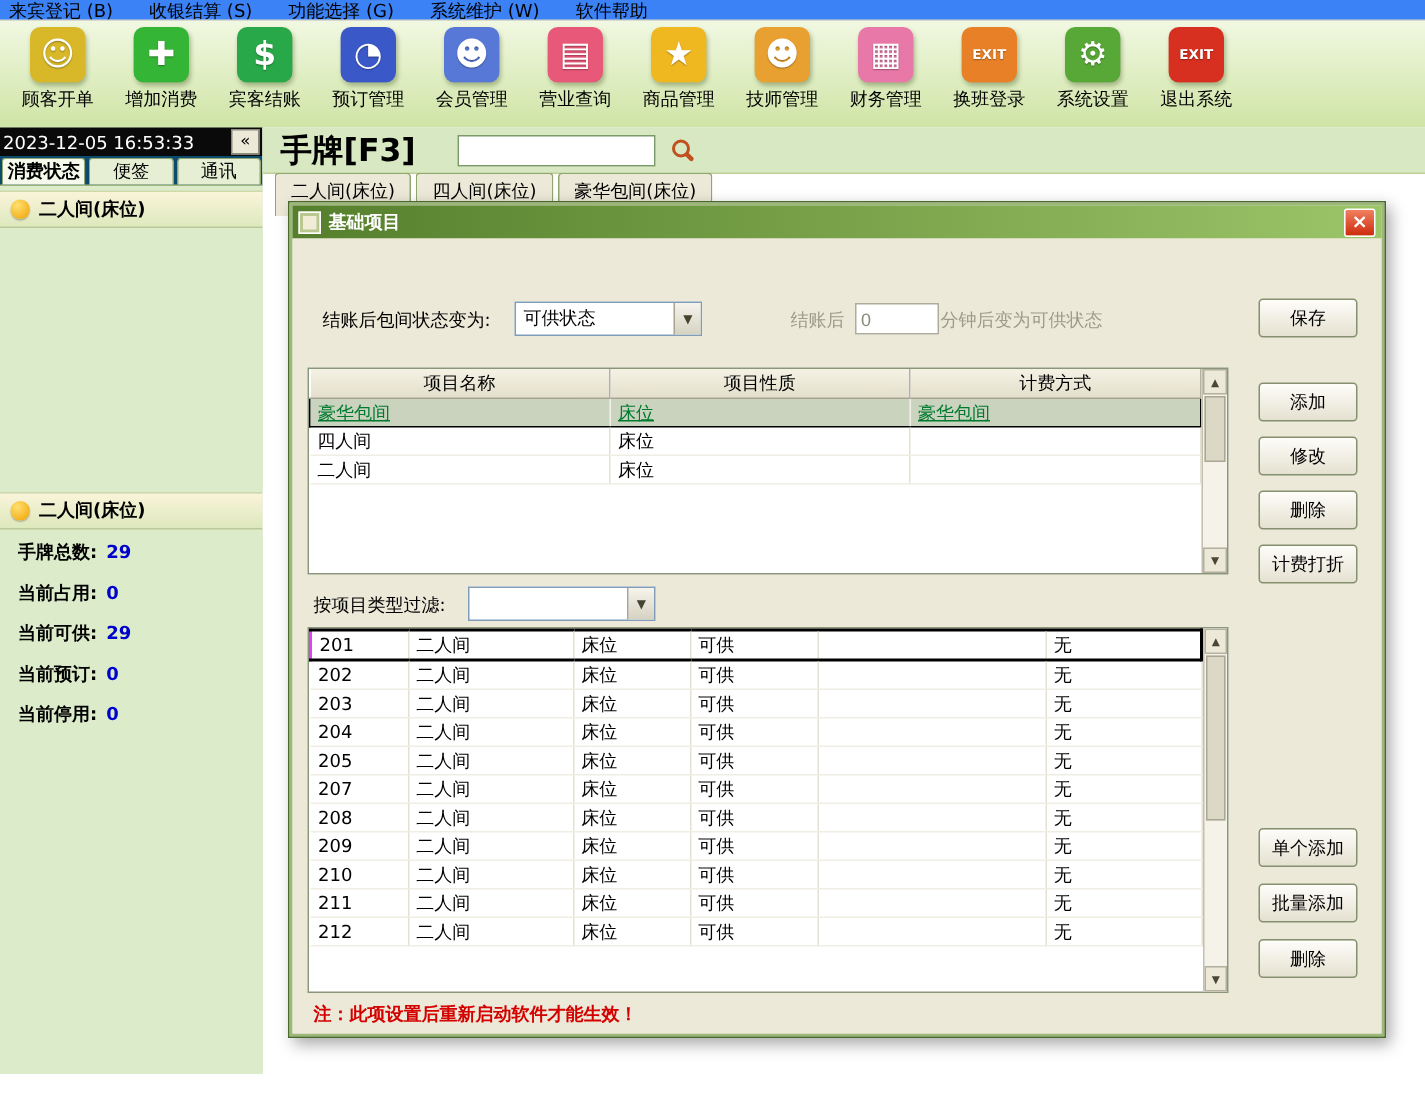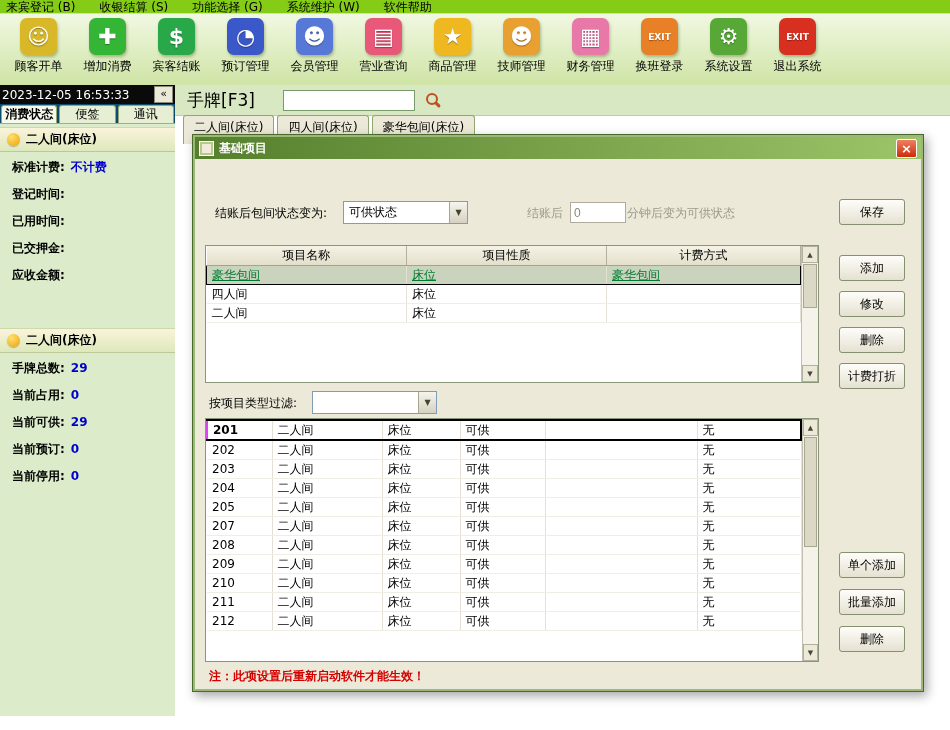--- a/index.html
+++ b/index.html
@@ -1,20 +1,20 @@
 <!DOCTYPE html>
 <html><head>
 <meta charset="utf-8">
 <style>
   html,body{margin:0;padding:0;}
   body{font-family:"DejaVu Sans","Liberation Sans",sans-serif;font-size:12px;color:#000;background:#fff;}
   .app{position:relative;width:950px;height:730px;overflow:hidden;background:#fff;}
 
   
-  .menubar{position:absolute;top:0;left:0;right:0;height:13px;background:#84cc16;border-bottom:1px solid #d8d8cc;display:flex;gap:24px;padding:0 6px;overflow:hidden;}
+  .menubar{position:absolute;top:0;left:0;right:0;height:13px;background:#3b82f6;border-bottom:1px solid #d8d8cc;display:flex;gap:24px;padding:0 6px;overflow:hidden;}
   .menu-item{font-size:12px;line-height:15px;white-space:nowrap;cursor:default;}
 
   
   .toolbar{position:absolute;top:14px;left:0;right:0;height:71px;background:linear-gradient(#f1f8e2,#cde3a2);border-bottom:2px solid #98b468;display:flex;align-items:flex-start;padding:4px 0 0 4px;}
   .tool{width:69px;display:flex;flex-direction:column;align-items:center;row-gap:3px;cursor:pointer;}
   .tool-icon{width:37px;height:37px;border-radius:7px;color:#fff;display:flex;align-items:center;justify-content:center;font-weight:bold;box-shadow:1px 2px 3px rgba(60,80,30,.35);text-shadow:0 1px 1px rgba(0,0,0,.35);}
   .tool-label{font-size:12px;white-space:nowrap;}
 
   
   .sidebar{position:absolute;top:85px;left:0;width:175px;bottom:14px;background:#dcecca;border-right:1px solid #a8c080;}
@@ -26,21 +26,21 @@
   .section-header{position:absolute;left:0;right:0;height:23px;background:linear-gradient(#faf4da,#dde8bc);border-top:1px solid #cdd8ab;border-bottom:1px solid #bcc898;display:flex;align-items:center;gap:6px;padding:0 7px;font-weight:bold;}
   .orb{width:13px;height:13px;border-radius:50%;background:radial-gradient(circle at 35% 30%,#ffe070,#f0a000);box-shadow:0 1px 1px rgba(0,0,0,.25);}
   .fields{position:absolute;left:0;right:0;display:flex;flex-direction:column;row-gap:14px;padding:10px 12px;}
   .field{display:flex;gap:6px;line-height:13px;}
   .flabel{font-weight:bold;}
   .fvalue{color:#0000cc;font-weight:bold;}
 
   
   .main{position:absolute;left:175px;top:85px;right:0;bottom:0;background:#fff;}
   .main-header{position:absolute;top:0;left:0;right:0;height:30px;background:#d8e8c2;border-bottom:1px solid #bcd098;display:flex;align-items:center;gap:10px;padding:0 12px;}
-  .main-title{font-size:17px;font-weight:normal;}
+  .main-title{font-size:21px;font-weight:bold;}
   .search-box{width:124px;height:19px;background:#fff;border:1px solid #7a9a6a;outline:none;font-size:12px;padding:0 3px;margin-left:18px;}
   .mag{position:relative;width:16px;height:16px;cursor:pointer;}
   .mag::before{content:'';position:absolute;width:8px;height:8px;border:2px solid #c05020;border-radius:50%;left:1px;top:1px;}
   .mag::after{content:'';position:absolute;width:7px;height:3px;background:#c05020;transform:rotate(45deg);left:9px;top:11px;border-radius:2px;}
   .room-tabs{position:absolute;top:30px;left:8px;display:flex;gap:3px;}
   .room-tab{border:1px solid #90a870;border-bottom:none;background:#ece9d8;padding:3px 10px 8px 10px;font-size:12px;border-radius:3px 3px 0 0;cursor:pointer;white-space:nowrap;}
 
   
   .dialog{position:absolute;left:192px;top:134px;width:730px;height:556px;background:#ece9d8;border:1px solid #4a6a2a;box-shadow:0 0 0 2px #9cb878 inset,3px 4px 10px rgba(0,0,0,.35);}
   .dialog-title{position:absolute;top:2px;left:2px;right:2px;height:22px;background:linear-gradient(to right,#557f2c,#9cc468);display:flex;align-items:center;padding:0 4px;color:#fff;font-weight:bold;}
@@ -66,21 +66,21 @@
   .table-wrap{position:absolute;left:10px;width:612px;background:#fff;border:1px solid #8a967a;display:flex;}
   .t1{top:86px;height:136px;}
   .t2{top:259px;height:242px;}
   .grid{flex:1;border-collapse:collapse;table-layout:fixed;font-size:12px;align-self:flex-start;width:calc(100% - 16px);padding-left:36px;}
   .grid th{background:linear-gradient(#f5f2e5,#e3dfcb);border-right:1px solid #b4b0a0;border-bottom:1px solid #a6a292;font-weight:normal;height:19px;padding:0 2px;overflow:hidden;white-space:nowrap;}
   .grid td{border-right:1px solid #e4e1d4;border-bottom:1px solid #f0ede2;height:18px;padding:0 5px;overflow:hidden;white-space:nowrap;}
   tr.sel1 td{background:#c9d3bd;color:#007a30;text-decoration:underline;border-top:1px solid #000;border-bottom:1px solid #000;}
   tr.sel1 td:first-child{border-left:1px solid #000;}
   tr.sel1 td:last-child{border-right:1px solid #000;}
   tr.sel2 td{background:#fff;border-top:2px solid #000;border-bottom:2px solid #000;}
-  tr.sel2 td:first-child{border-left:2px solid #d946ef;font-weight:bold;}
+  tr.sel2 td:first-child{border-left:2px solid #d946ef;}
   tr.sel2 td:last-child{border-right:2px solid #000;}
 
   .vscroll{width:16px;background:#f5f3e9;border-left:1px solid #c4c0b0;display:flex;flex-direction:column;}
   .sbtn{height:15px;background:#ece9d8;border:1px solid #b4b0a0;font-size:7px;display:flex;align-items:center;justify-content:center;color:#4a4636;cursor:pointer;}
   .strack{flex:1;position:relative;}
   .sthumb{position:absolute;left:1px;right:1px;background:#dcd8c6;border:1px solid #aaa694;cursor:pointer;}
 
   .filter-label{position:absolute;left:14px;top:236px;}
   .dd-filter{left:117px;top:232px;width:118px;}
   .note{position:absolute;left:14px;top:509px;color:#d40000;font-weight:bold;}
@@ -157,42 +157,20 @@
     <div class="side-tabs">
         <div class="side-tab active">消费状态</div>
         <div class="side-tab">便签</div>
         <div class="side-tab">通讯</div>
       </div>
 
     <div class="section-header" style="top:42px;">
       <span class="orb"></span>
       <span>二人间(床位)</span>
     </div>
-    <div class="fields" style="top:66px;">
-        <div class="field">
-         <span class="flabel">标准计费:</span>
-         <span class="fvalue">不计费</span>
-       </div>
-        <div class="field">
-         <span class="flabel">登记时间:</span>
-         <span class="fvalue"></span>
-       </div>
-        <div class="field">
-         <span class="flabel">已用时间:</span>
-         <span class="fvalue"></span>
-       </div>
-        <div class="field">
-         <span class="flabel">已交押金:</span>
-         <span class="fvalue"></span>
-       </div>
-        <div class="field">
-         <span class="flabel">应收金额:</span>
-         <span class="fvalue"></span>
-       </div>
-      </div>
 
     <div class="section-header" style="top:243px;">
       <span class="orb"></span>
       <span>二人间(床位)</span>
     </div>
     <div class="fields" style="top:267px;">
         <div class="field">
          <span class="flabel">手牌总数:</span>
          <span class="fvalue">29</span>
        </div>

